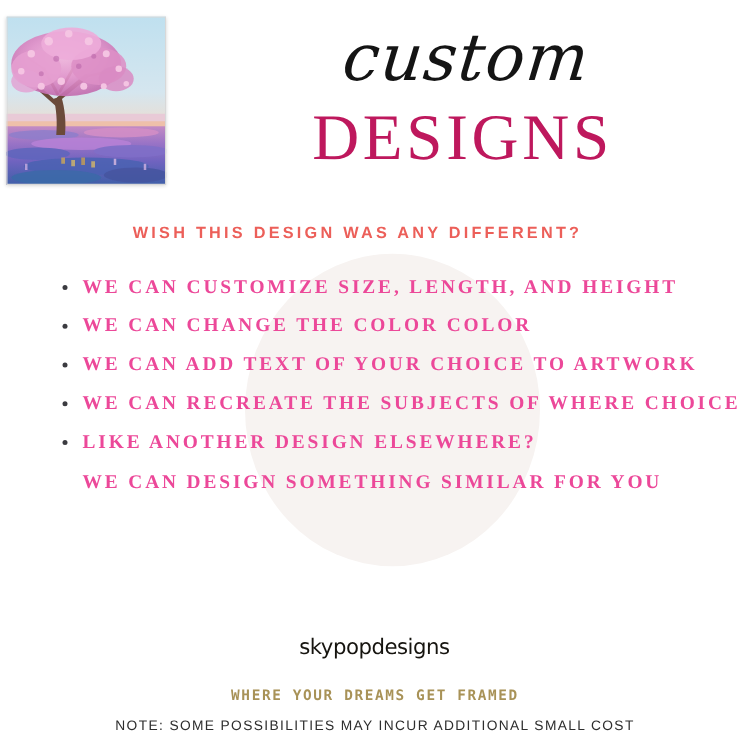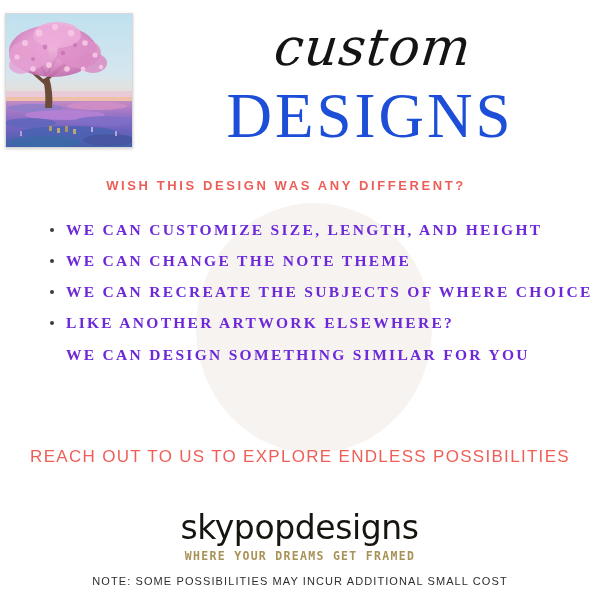--- a/index.html
+++ b/index.html
@@ -62,22 +62,22 @@
     font-size: 52px;
     color: #141414;
     line-height: 1.05;
     letter-spacing: 1px;
     transform: skewX(-6deg);
     padding-left: 6px;
   }
   .title-serif {
     font-family: "Liberation Serif", serif;
     font-weight: 400;
-    font-size: 63px;
-    color: #1d4ed8;
+    font-size: 52px;
+    color: #be185d;
     letter-spacing: 3px;
     line-height: 1.0;
     margin-top: 10px;
   }
 
   .subtitle-red {
     position: absolute;
     left: 0;
     top: 178px;
     width: 572px;
@@ -103,21 +103,21 @@
   }
   .bullet-row {
     position: relative;
     height: 31px;
     line-height: 31px;
     padding-left: 18px;
     font-family: "Liberation Serif", serif;
     font-weight: 700;
     font-size: 15.5px;
     letter-spacing: 2.3px;
-    color: #6d28d9;
+    color: #ec4899;
     white-space: nowrap;
   }
   .bullet-row.has-dot::before {
     content: "";
     position: absolute;
     left: 2px;
     top: 14px;
     width: 4px;
     height: 4px;
     border-radius: 50%;
@@ -146,21 +146,21 @@
 
   
   .brand {
     position: absolute;
     left: 0;
     top: 508px;
     width: 599px;
     text-align: center;
     font-family: "DejaVu Sans", sans-serif;
     font-weight: 400;
-    font-size: 33px;
+    font-size: 17px;
     letter-spacing: -0.4px;
     color: #16140f;
     z-index: 3;
   }
   .tagline {
     position: absolute;
     left: 0;
     top: 549px;
     width: 600px;
     text-align: center;
@@ -284,25 +284,25 @@
 
   <div class="heading-block">
     <div class="title-script">custom</div>
     <div class="title-serif">DESIGNS</div>
   </div>
 
   <div class="subtitle-red">WISH  THIS  DESIGN  WAS ANY DIFFERENT?</div>
 
   <ul class="bullets">
     <li class="bullet-row has-dot">WE CAN CUSTOMIZE SIZE, LENGTH, AND HEIGHT</li>
-    <li class="bullet-row has-dot">WE CAN CHANGE THE NOTE THEME</li>
+    <li class="bullet-row has-dot">WE CAN CHANGE THE COLOR COLOR</li>
+    <li class="bullet-row has-dot">WE CAN ADD TEXT OF YOUR CHOICE TO ARTWORK</li>
     <li class="bullet-row has-dot">WE CAN RECREATE THE SUBJECTS OF WHERE CHOICE</li>
-    <li class="bullet-row has-dot">LIKE ANOTHER ARTWORK ELSEWHERE?</li>
+    <li class="bullet-row has-dot">LIKE ANOTHER DESIGN ELSEWHERE?</li>
     <li class="bullet-row continuation">WE CAN DESIGN SOMETHING SIMILAR FOR YOU</li>
   </ul>
 
-  <div class="cta-red">REACH OUT TO US TO EXPLORE ENDLESS POSSIBILITIES</div>
 
   <div class="brand">skypopdesigns</div>
   <div class="tagline">WHERE YOUR DREAMS GET FRAMED</div>
   <div class="note">NOTE: SOME POSSIBILITIES MAY INCUR ADDITIONAL SMALL COST</div>
 
 </div>
 
 </body></html>

